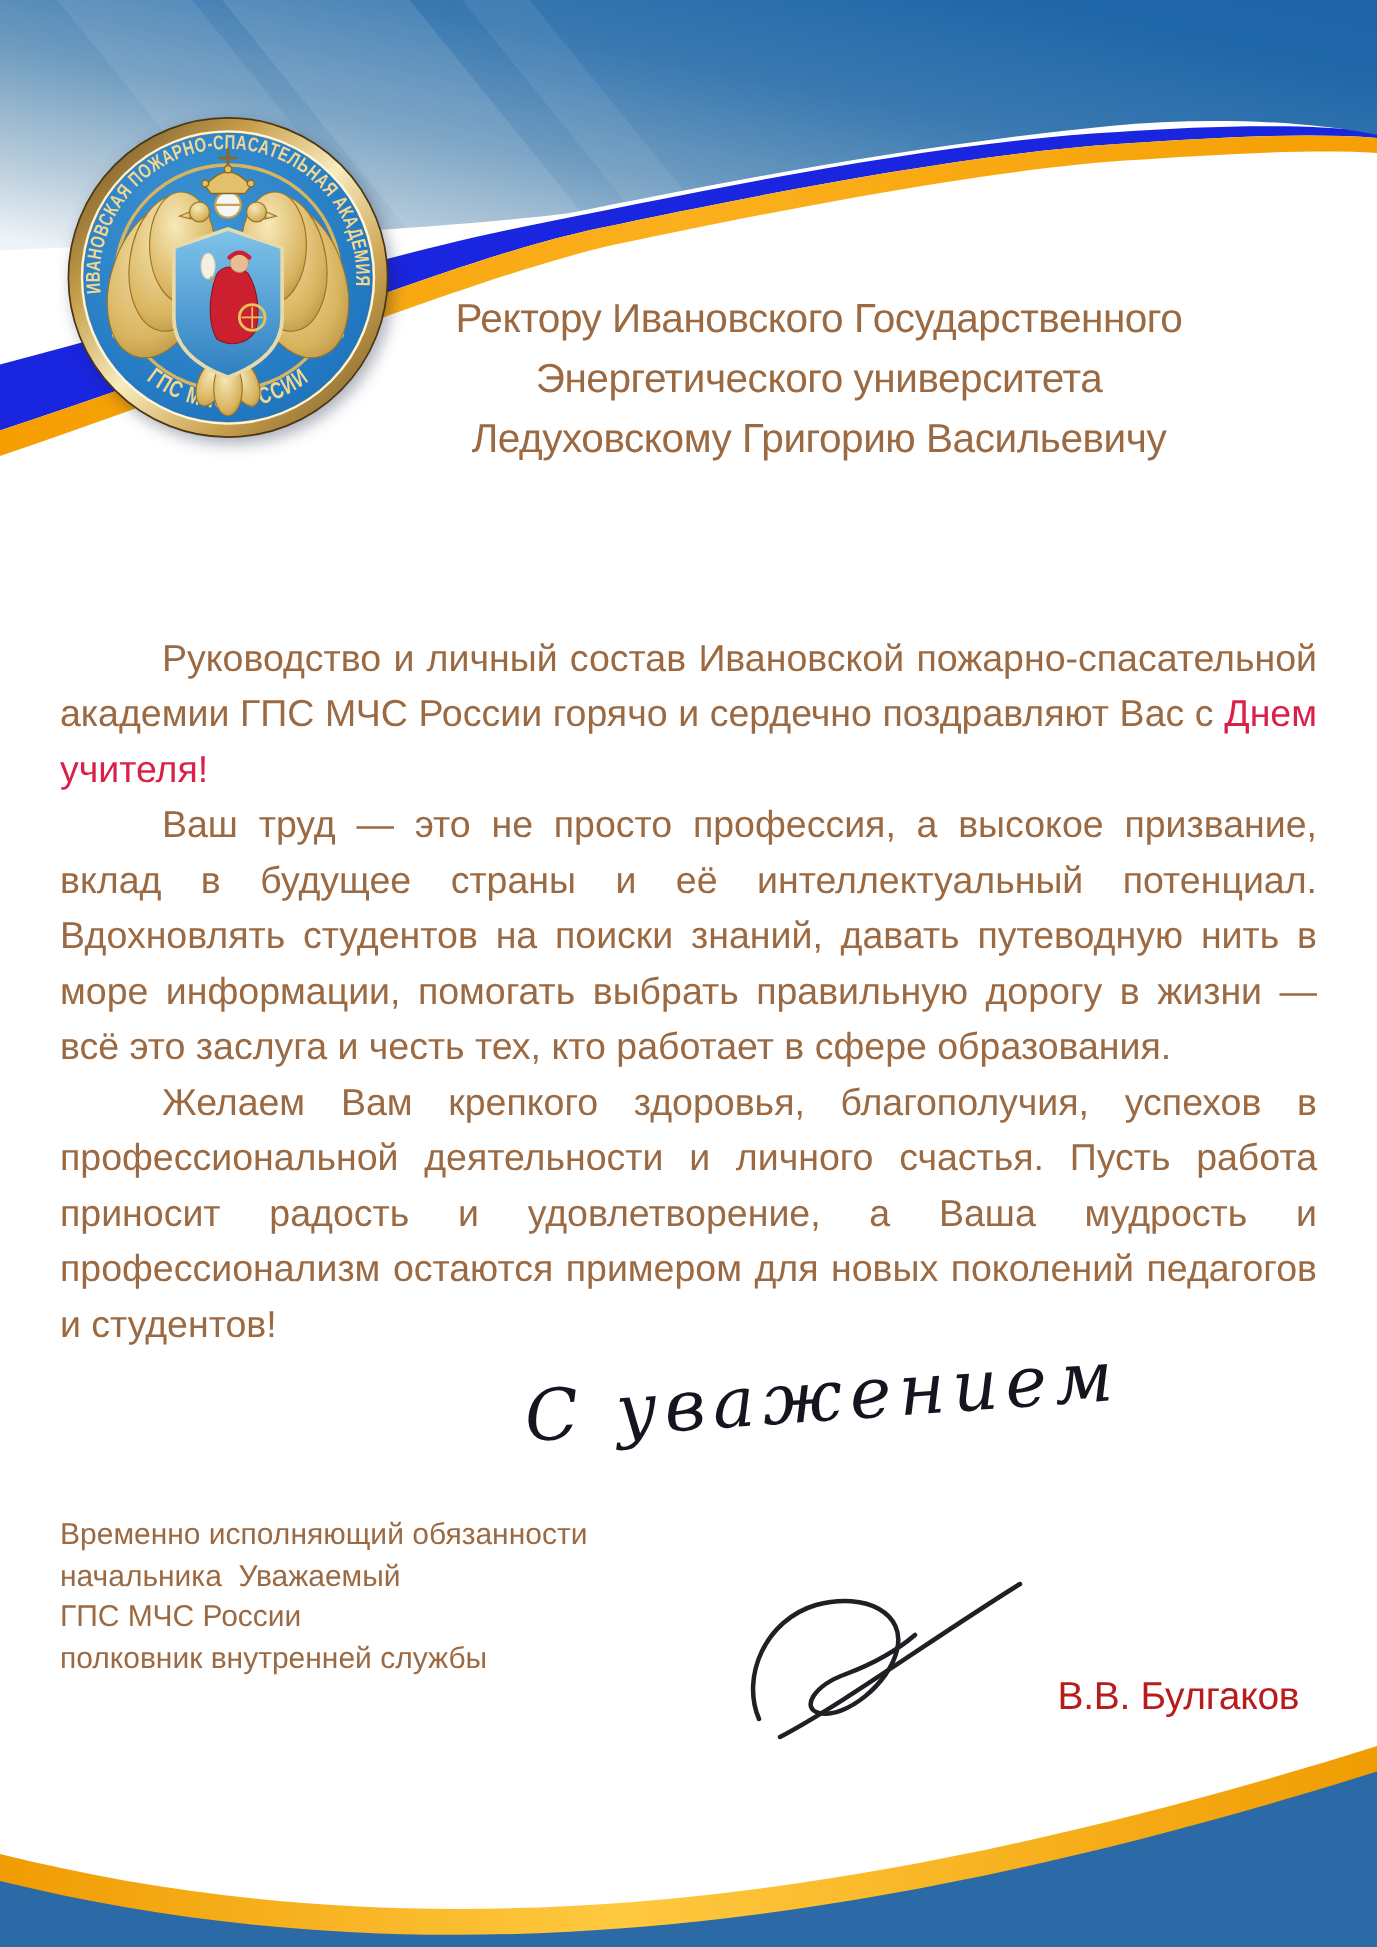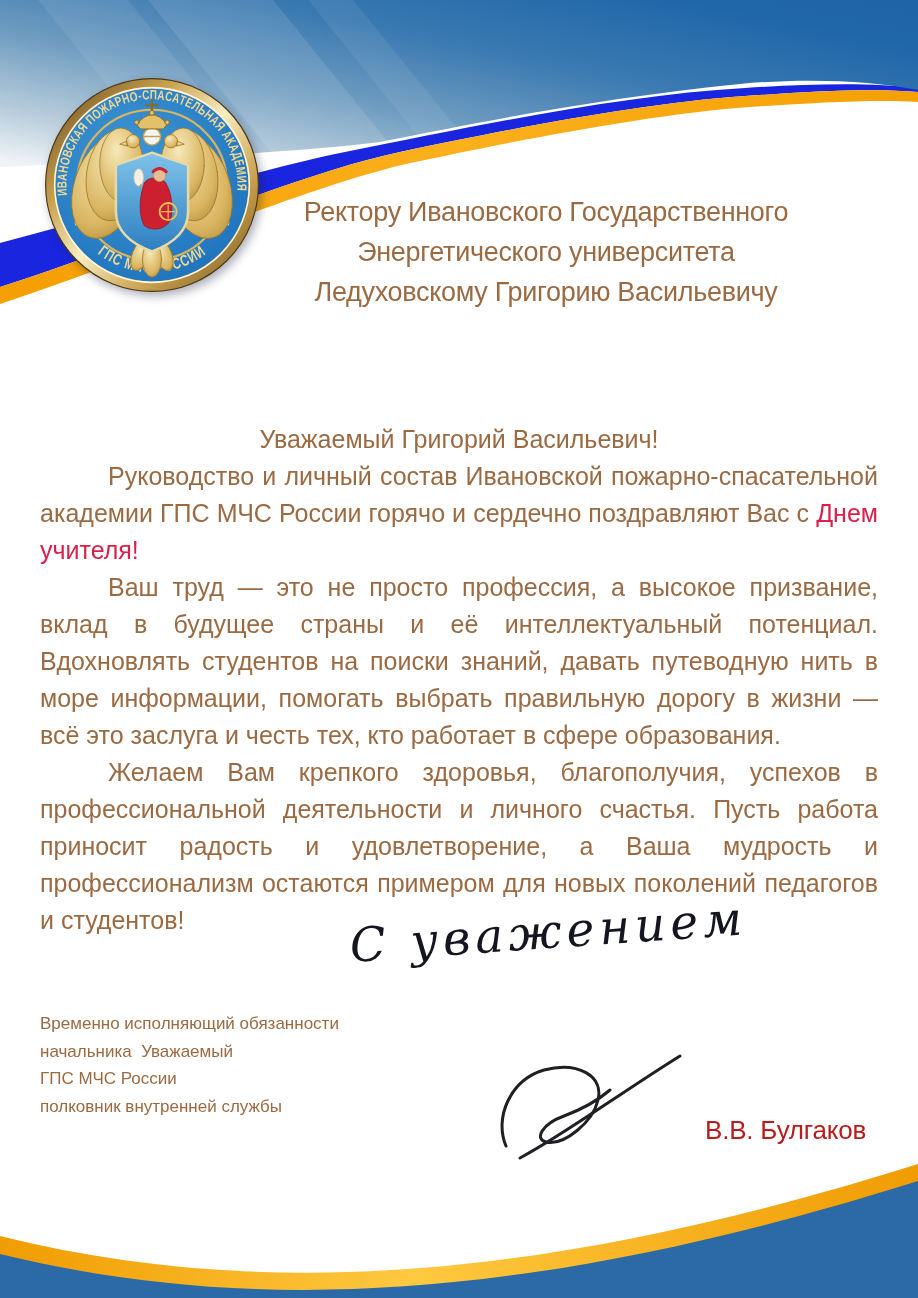--- a/index.html
+++ b/index.html
@@ -26,21 +26,21 @@
   .letter-body p{margin:0;text-indent:68px;}
   .letter-body p.salutation{text-align:center;text-indent:0;}
   .hl-red{color:#da1f4a;}
 
   
   .respect-script{left:348px;top:918px;width:440px;
                   font-family:"DejaVu Serif",serif;font-style:italic;
                   font-size:47px;letter-spacing:5px;color:#15151f;
                   transform:rotate(-4deg);transform-origin:left top;}
 
-  .position-block{left:40px;top:1010px;color:#9b6a42;font-size:17px;line-height:27.5px;}
+  .position-block{left:40px;top:1010px;color:#9b6a42;font-size:20px;line-height:27.5px;}
   .position-line{white-space:pre;}
 
   #signature-scribble{left:492px;top:1052px;width:212px;height:118px;}
 
   .signer-name{left:705px;top:1115px;color:#b91c1c;font-size:26px;letter-spacing:-0.2px;}
 </style>
 </head>
 <body>
 
 <svg id="header-wave" class="abs" viewBox="0 0 918 330" aria-hidden="true">
@@ -166,21 +166,20 @@
   </g>
 </svg>
 
 <div class="abs recipient">
   <div>Ректору Ивановского Государственного</div>
   <div>Энергетического университета</div>
   <div>Ледуховскому Григорию Васильевичу</div>
 </div>
 
 <div class="abs letter-body">
-  <p class="salutation">Уважаемый Григорий Васильевич!</p>
   <p><span>Руководство и личный состав Ивановской пожарно-спасательной академии ГПС МЧС России горячо и сердечно поздравляют Вас с </span><span class="hl-red">Днем учителя!</span></p>
   <p>Ваш труд — это не просто профессия, а высокое призвание, вклад в будущее страны и её интеллектуальный потенциал. Вдохновлять студентов на поиски знаний, давать путеводную нить в море информации, помогать выбрать правильную дорогу в жизни — всё это заслуга и честь тех, кто работает в сфере образования.</p>
   <p>Желаем Вам крепкого здоровья, благополучия, успехов в профессиональной деятельности и личного счастья. Пусть работа приносит радость и удовлетворение, а Ваша мудрость и профессионализм остаются примером для новых поколений педагогов и студентов!</p>
 </div>
 
 <div class="abs respect-script">С уважением</div>
 
 <div class="abs position-block">
   <div class="position-line">Временно исполняющий обязанности</div>
   <div class="position-line">начальника  Уважаемый</div>

